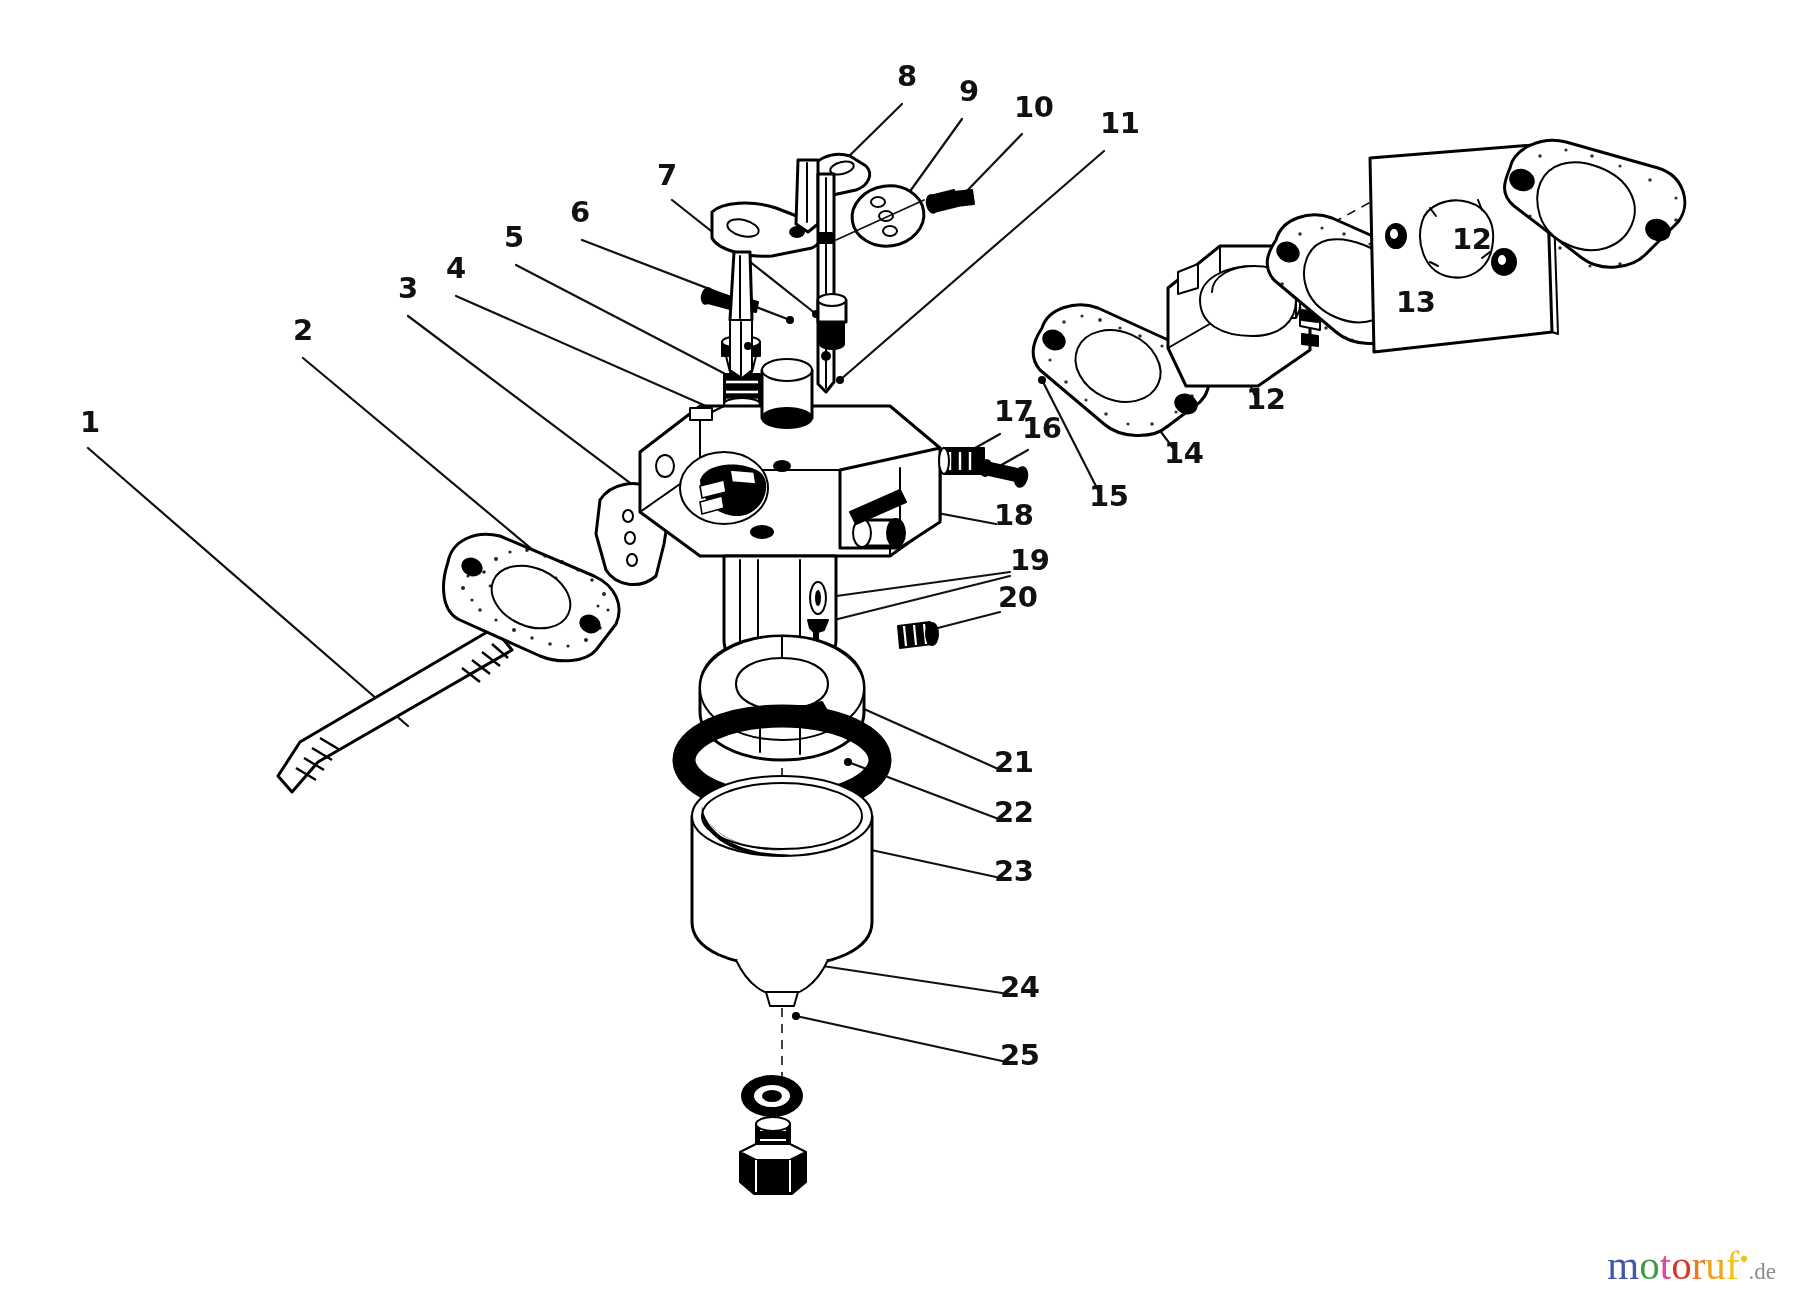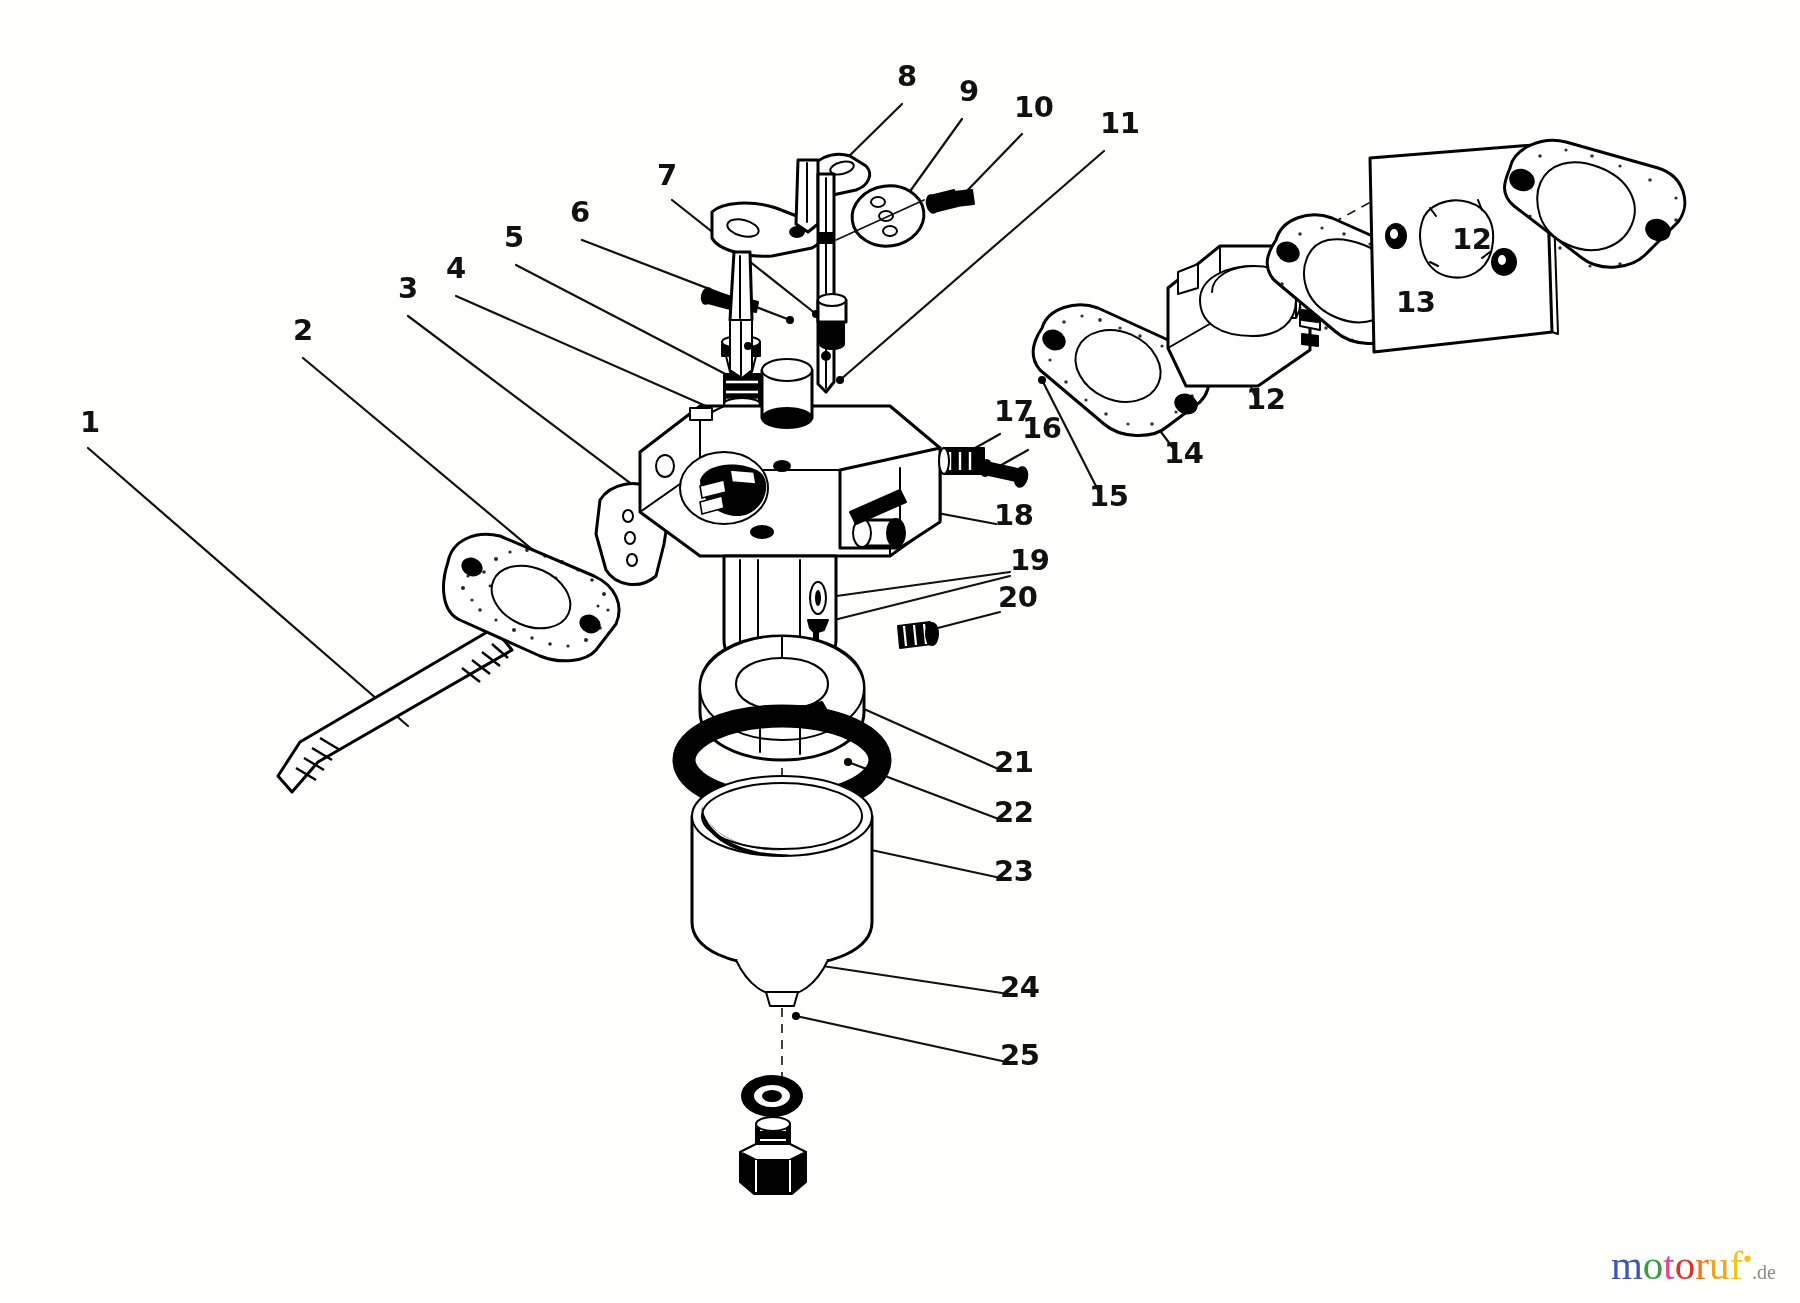--- a/index.html
+++ b/index.html
@@ -85,21 +85,21 @@
     right: 24px;
     bottom: 14px;
     font-family: "Liberation Serif", serif;
     font-size: 41px;
     letter-spacing: 0px;
     white-space: nowrap;
     user-select: none;
   }
   #watermark .wm-l { font-weight: 400; }
   #watermark .wm-de {
-    font-size: 20px;
+    font-size: 23px;
     color: #8b8b8b;
   }
   #watermark .wm-dot {
     position: relative;
     top: -16px;
     font-size: 15px;
   }
 </style>
 </head>
 <body>

